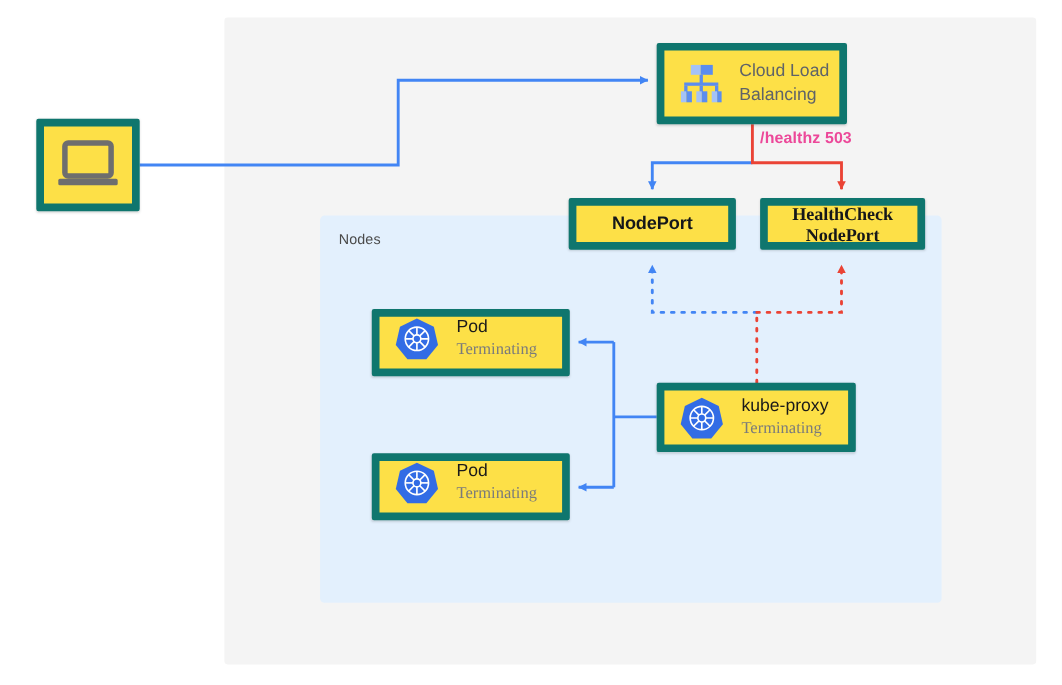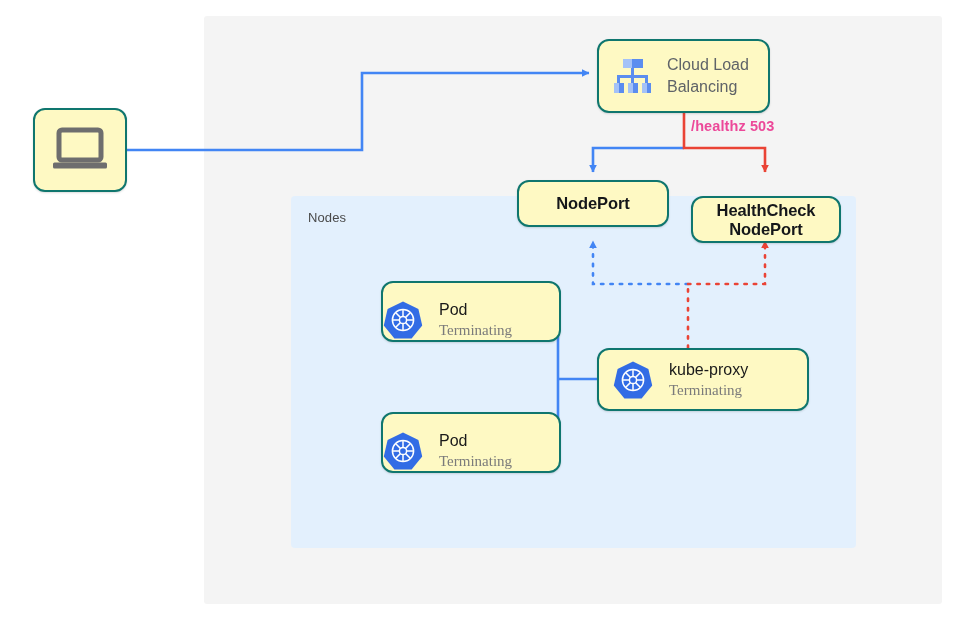--- a/index.html
+++ b/index.html
@@ -39,23 +39,23 @@
   .panel-nodes-label {
     left: 308px; top: 208px;
     font-size: 13px;
     color: #4a4a4a;
     letter-spacing: .1px;
     line-height: 20px;
   }
 
   
   .card {
-    background: #fef9c3;
-    border: 2px solid #0f766e;
-    border-radius: 12px;
+    background: #fde047;
+    border: 7px solid #0f766e;
+    border-radius: 2px;
     box-sizing: border-box;
     box-shadow: 0 1px 2px rgba(60,64,67,.18);
   }
 
   
   .card-client {
     left: 33px; top: 108px;
     width: 94px; height: 84px;
     display: flex; align-items: center; justify-content: center;
   }
@@ -79,35 +79,34 @@
     height: 47px;
     display: flex; align-items: center; justify-content: center;
     text-align: center;
     font-weight: bold;
     color: #15171a;
     font-size: 16.5px;
     line-height: 19px;
     letter-spacing: -.1px;
   }
   .card-nodeport { left: 517px; top: 180px; width: 152px; }
-  .card-hcnodeport { left: 691px; top: 196px; width: 150px; }
+  .card-hcnodeport { left: 691px; top: 180px; width: 150px; font-family: Liberation Serif, serif; }
 
   
   .card-pod {
     left: 338px;
     width: 180px; height: 61px;
-    display: flex; align-items: flex-end;
-    padding-left: 0;
-    margin-left: 43px;
+    display: flex; align-items: flex-start;
+    padding-left: 14px;
   }
   .card-pod-1 { top: 281px; }
   .card-pod-2 { top: 412px; }
   .card-proxy {
     left: 597px; top: 348px;
-    width: 212px; height: 63px;
+    width: 181px; height: 63px;
     display: flex; align-items: center;
     padding-left: 14px;
   }
   .pod-text { margin-left: 16px; }
   .pod-title {
     font-size: 16px;
     line-height: 19px;
     color: #1a1a1a;
   }
   .pod-sub {

